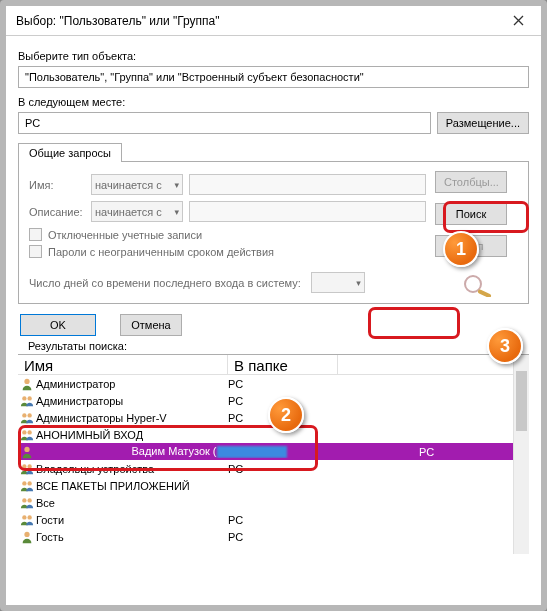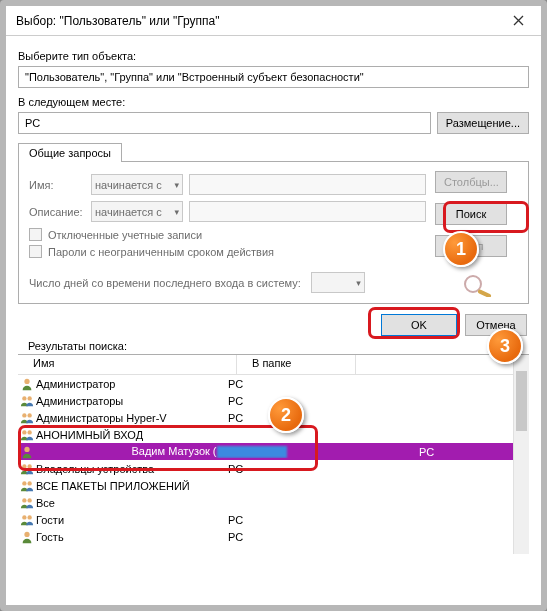--- a/index.html
+++ b/index.html
@@ -124,44 +124,43 @@
     gap: 10px;
     width: 86px;
   }
   .sidecol .btn { min-width: 72px; width: 72px; }
   .searchicon {
     align-self: center;
     margin-top: 6px;
   }
   .okcancel {
     display: flex;
-    justify-content: flex-end;
-    gap: 8px;
+    justify-content: flex-start;
+    gap: 24px;
     padding: 10px 14px 4px 14px;
   }
   .okcancel .btn { min-width: 76px; }
   .reslabel { padding: 0 22px; margin-bottom: 2px; }
   .listwrap {
     margin: 0 12px 0 12px;
     border-top: 1px solid #adadad;
     height: 200px;
     overflow: hidden;
     position: relative;
   }
   .lhead {
     display: flex;
     height: 20px;
     background: #fff;
     border-bottom: 1px solid #e0e0e0;
   }
   .lhead .col {
     padding: 2px 6px;
-    font-size: 11px;
+    font-size: 15px;
     border-right: 1px solid #e0e0e0;
-    margin-left: 9px;
   }
   .col1 { width: 210px; }
   .col2 { width: 110px; }
   .listbody { overflow-y: auto; height: 180px; }
   .lrow {
     display: flex;
     align-items: center;
     height: 17px;
     font-size: 11px;
   }

